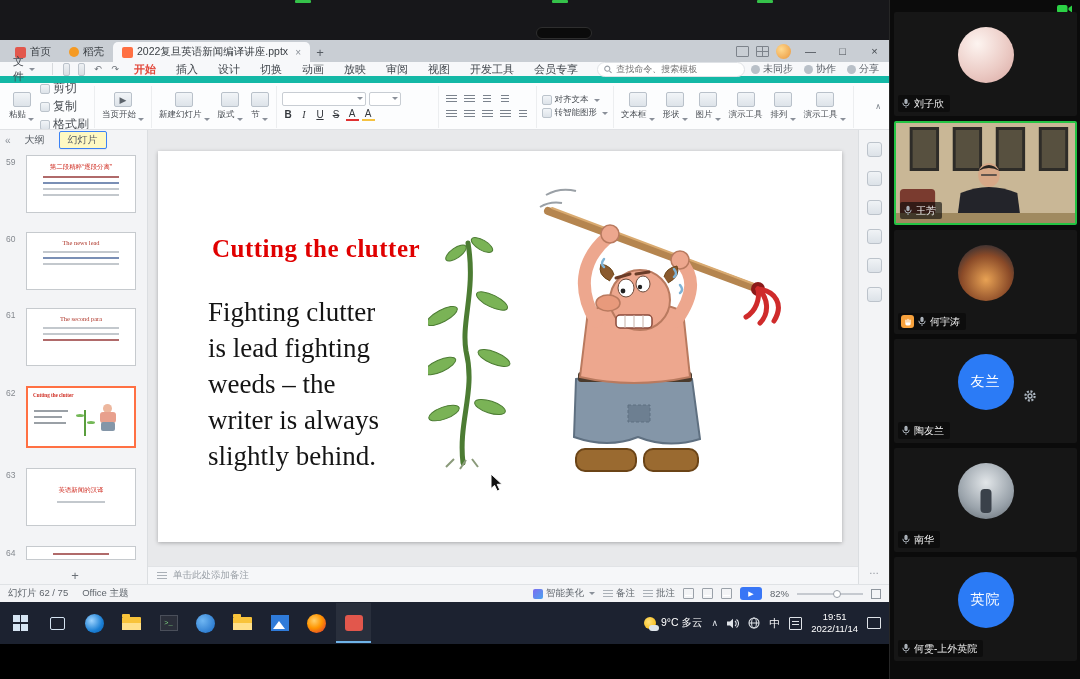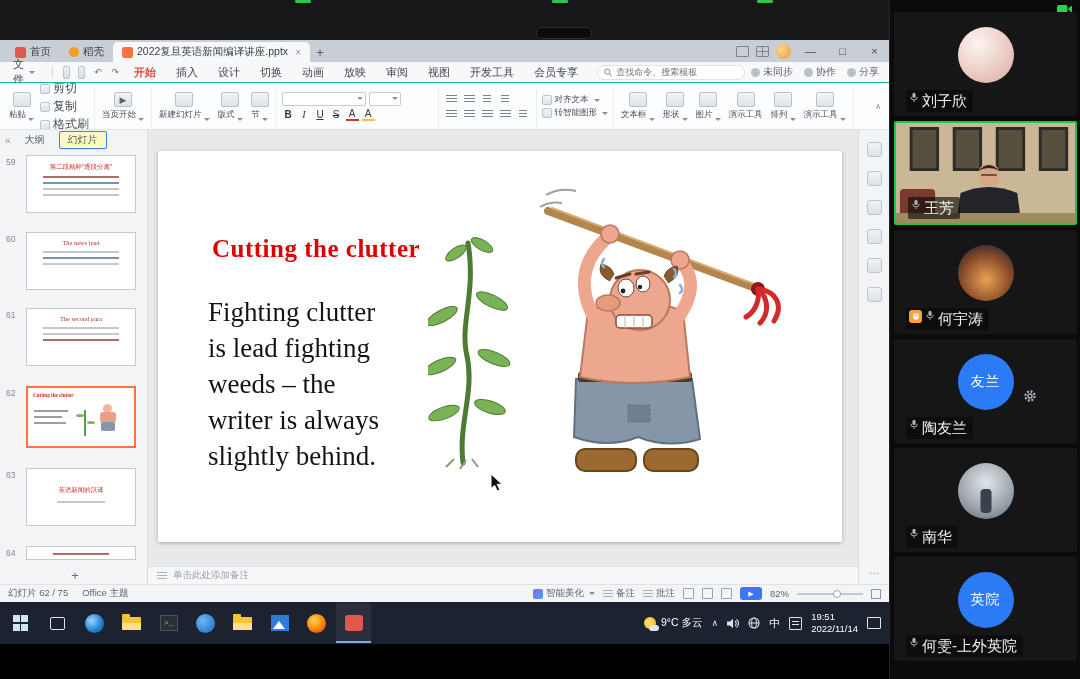--- a/index.html
+++ b/index.html
@@ -24,21 +24,21 @@
   .tb-plus{width:20px;height:20px;display:flex;align-items:center;justify-content:center;font-size:13px;color:#565c63}
   .tb-right{margin-left:auto;display:flex;align-items:center;gap:7px;height:22px;padding-right:2px}
   .tb-mini{width:13px;height:11px;border:1px solid #7d838b;border-radius:1px}
   .tb-mini.grid{background:
      linear-gradient(#7d838b,#7d838b) 50% 0/1px 100% no-repeat,
      linear-gradient(#7d838b,#7d838b) 0 50%/100% 1px no-repeat}
   .tb-avatar{width:15px;height:15px;border-radius:50%;background:radial-gradient(circle at 35% 35%,#ffd98f,#e9953a)}
   .win-btn{width:25px;height:22px;display:flex;align-items:center;justify-content:center;font-size:11px;color:#43484e}
 
   
-  .menubar{position:absolute;left:0;top:62px;width:889px;height:21px;background:#f7f8fa;border-bottom:1px solid #14b8a6;display:flex;align-items:center;font-size:11px;color:#43484e;padding:0 6px;gap:6px}
+  .menubar{position:absolute;left:0;top:62px;width:889px;height:21px;background:#f7f8fa;border-bottom:7px solid #14b8a6;display:flex;align-items:center;font-size:11px;color:#43484e;padding:0 6px;gap:6px}
   .file-btn{display:flex;align-items:center;gap:3px;padding:0 7px}
   .vdiv{width:1px;height:12px;background:#d7dadd;margin:0 4px}
   .qicon{width:14px;height:13px;margin:0 1px;background:linear-gradient(#eef1f4,#d9dee3);border:1px solid #bcc3cb;border-radius:2px}
   .qglyph{font-size:9px;color:#6a7077;margin:0 2px}
   .menu-item{padding:0 7px;line-height:21px;white-space:nowrap}
   .menu-item.active{color:#e2473a;font-weight:bold}
   .search-box{margin-left:6px;display:flex;align-items:center;gap:4px;width:148px;height:15px;background:#fff;border:1px solid #dfe2e6;border-radius:8px;padding:0 6px;flex:0 0 auto}
   .search-box input{border:none;outline:none;font-size:9px;width:100%;color:#333;background:transparent;font-family:inherit}
   .mright{margin-left:auto;display:flex;align-items:center;gap:11px;font-size:10px;color:#575d64;padding-right:4px;white-space:nowrap}
   .mr-item{display:flex;align-items:center;gap:3px}
@@ -139,35 +139,35 @@
   .wpsred{width:18px;height:16px;background:#e2574c;border-radius:3px}
   .tbr{margin-left:auto;display:flex;align-items:center;gap:9px;padding-right:8px;color:#fff}
   .weather{display:flex;align-items:center;gap:5px;font-size:10.5px;color:#fff;white-space:nowrap}
   .sun{width:12px;height:12px;border-radius:50%;background:radial-gradient(circle at 40% 40%,#ffe27a,#f5b301);position:relative}
   .sun::after{content:"";position:absolute;right:-3px;bottom:-2px;width:10px;height:6px;border-radius:4px;background:#dfe5ea}
   .trayglyph{font-size:9px;color:#dfe3e8}
   .ime{font-size:11px;color:#fff}
   .imebox{width:13px;height:13px;border:1px solid #dfe3e8;border-radius:1px;background:
      linear-gradient(#dfe3e8,#dfe3e8) 50% 30%/7px 1px no-repeat,
      linear-gradient(#dfe3e8,#dfe3e8) 50% 60%/7px 1px no-repeat}
-  .clock{text-align:left;font-size:9.5px;line-height:1.3;color:#fff;white-space:nowrap}
+  .clock{text-align:center;font-size:9.5px;line-height:1.3;color:#fff;white-space:nowrap}
   .notif{width:14px;height:12px;border:1px solid #dfe3e8;border-radius:1px}
 
   
   .sidebar{position:absolute;left:889px;top:0;width:191px;height:679px;background:#0b0b0b;border-left:1px solid #262626}
   .camind{position:absolute;right:7px;top:4px}
   .tile{position:absolute;left:4px;width:183px;height:104px;background:#161616;border-radius:2px;overflow:hidden}
   .tile.active{border:2px solid #23c343}
   .avc{position:absolute;left:50%;top:15px;transform:translateX(-50%);width:56px;height:56px;border-radius:50%}
   .av-anime{background:radial-gradient(circle at 35% 30%,#fdf4f0,#ecccc6 55%,#d9a8a2)}
   .av-night{background:radial-gradient(circle at 50% 62%,#e8a254,#8a4a28 55%,#232a36 88%)}
   .av-gray{background:radial-gradient(circle at 50% 35%,#e2e6e9,#9aa3ab 60%,#606870)}
   .av-fig{position:absolute;left:50%;bottom:6px;transform:translateX(-50%);width:11px;height:24px;border-radius:4px;background:#3a414a}
   .av-blue{background:#2b7bf6;display:flex;align-items:center;justify-content:center;color:#fff;font-size:14px;letter-spacing:1px}
-  .namechip{position:absolute;left:12px;bottom:4px;display:flex;gap:3px;background:rgba(8,8,8,.62);border-radius:2px;padding:1.5px 6px 1.5px 3px;font-size:15px;color:#f2f2f2;white-space:nowrap}
+  .namechip{position:absolute;left:4px;bottom:4px;display:flex;align-items:center;gap:3px;background:rgba(8,8,8,.62);border-radius:2px;padding:1.5px 6px 1.5px 3px;font-size:10px;color:#f2f2f2;white-space:nowrap}
   .hand-badge{width:13px;height:13px;border-radius:3px;background:#f7a13c;display:flex;align-items:center;justify-content:center}
   .gearpos{position:absolute;left:129px;top:50px}
 </style>
 </head>
 <body>
 
 <div class="screen">
 
   <div class="share">
 

